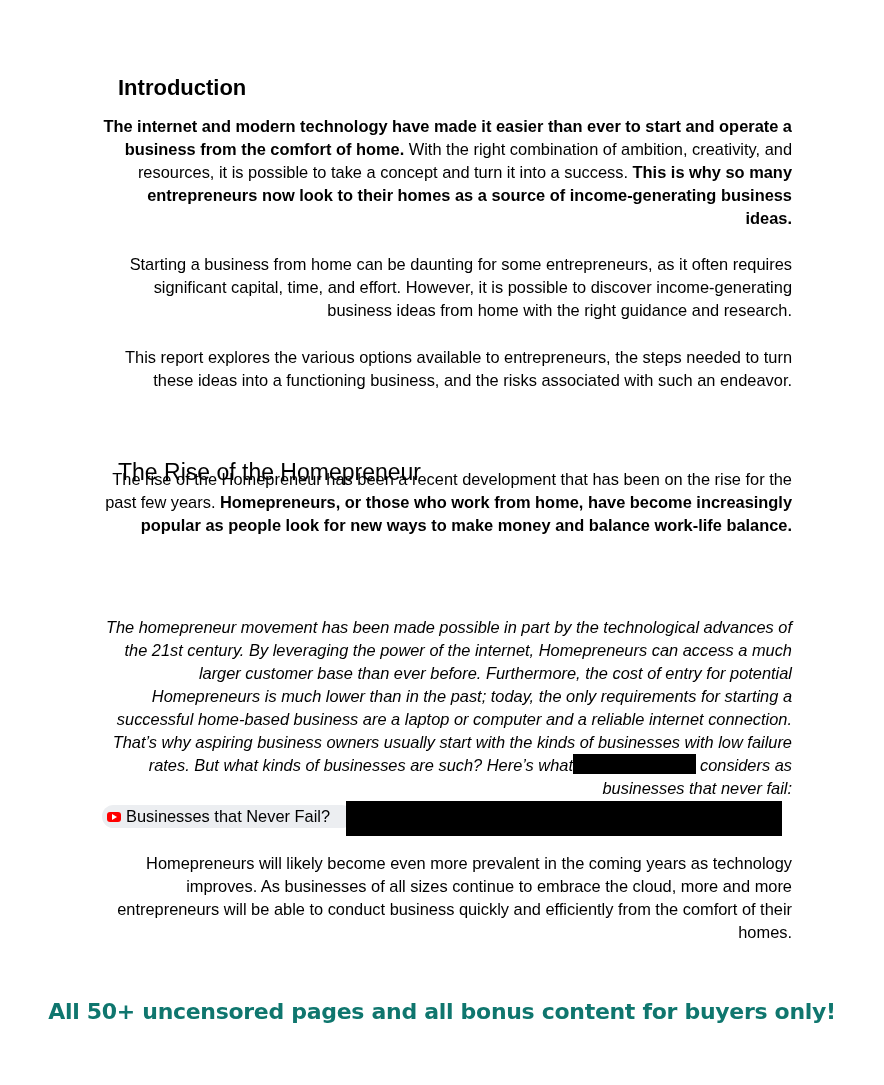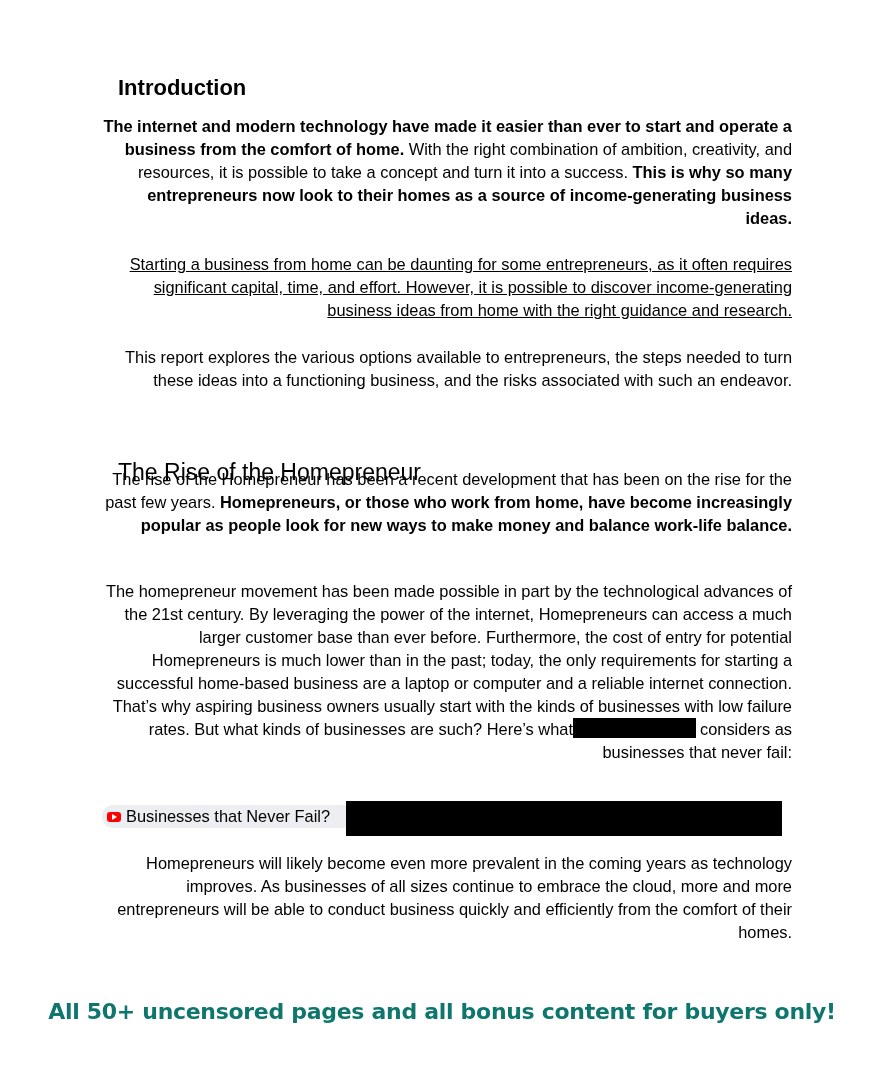--- a/index.html
+++ b/index.html
@@ -35,34 +35,34 @@
       position: absolute;
       left: 0;
       width: 690px;
       margin: 0;
       font-size: 16.4px;
       line-height: 23px;
       text-align: right;
     }
     .para b { font-weight: bold; }
     .p1 { top: 115px; }
-    .p2 { top: 253px; text-decoration: underline; }
+    .p2 { top: 253px; }
     .p3 { top: 346px; }
     h2.rise-heading {
       position: absolute;
       top: 441px;
       left: 0;
       margin: 16px;
       font-size: 23px;
       font-weight: normal;
       line-height: 30px;
       white-space: nowrap;
     }
     .p4 { top: 468px; }
-    .p5 { top: 580px; }
+    .p5 { top: 616px; font-style: italic; }
     .redact-inline {
       display: inline-block;
       width: 123px;
       height: 20px;
       background: #000000;
       vertical-align: -3px;
       margin: 0 4px 0 0;
     }
     .chip-row {
       position: absolute;

